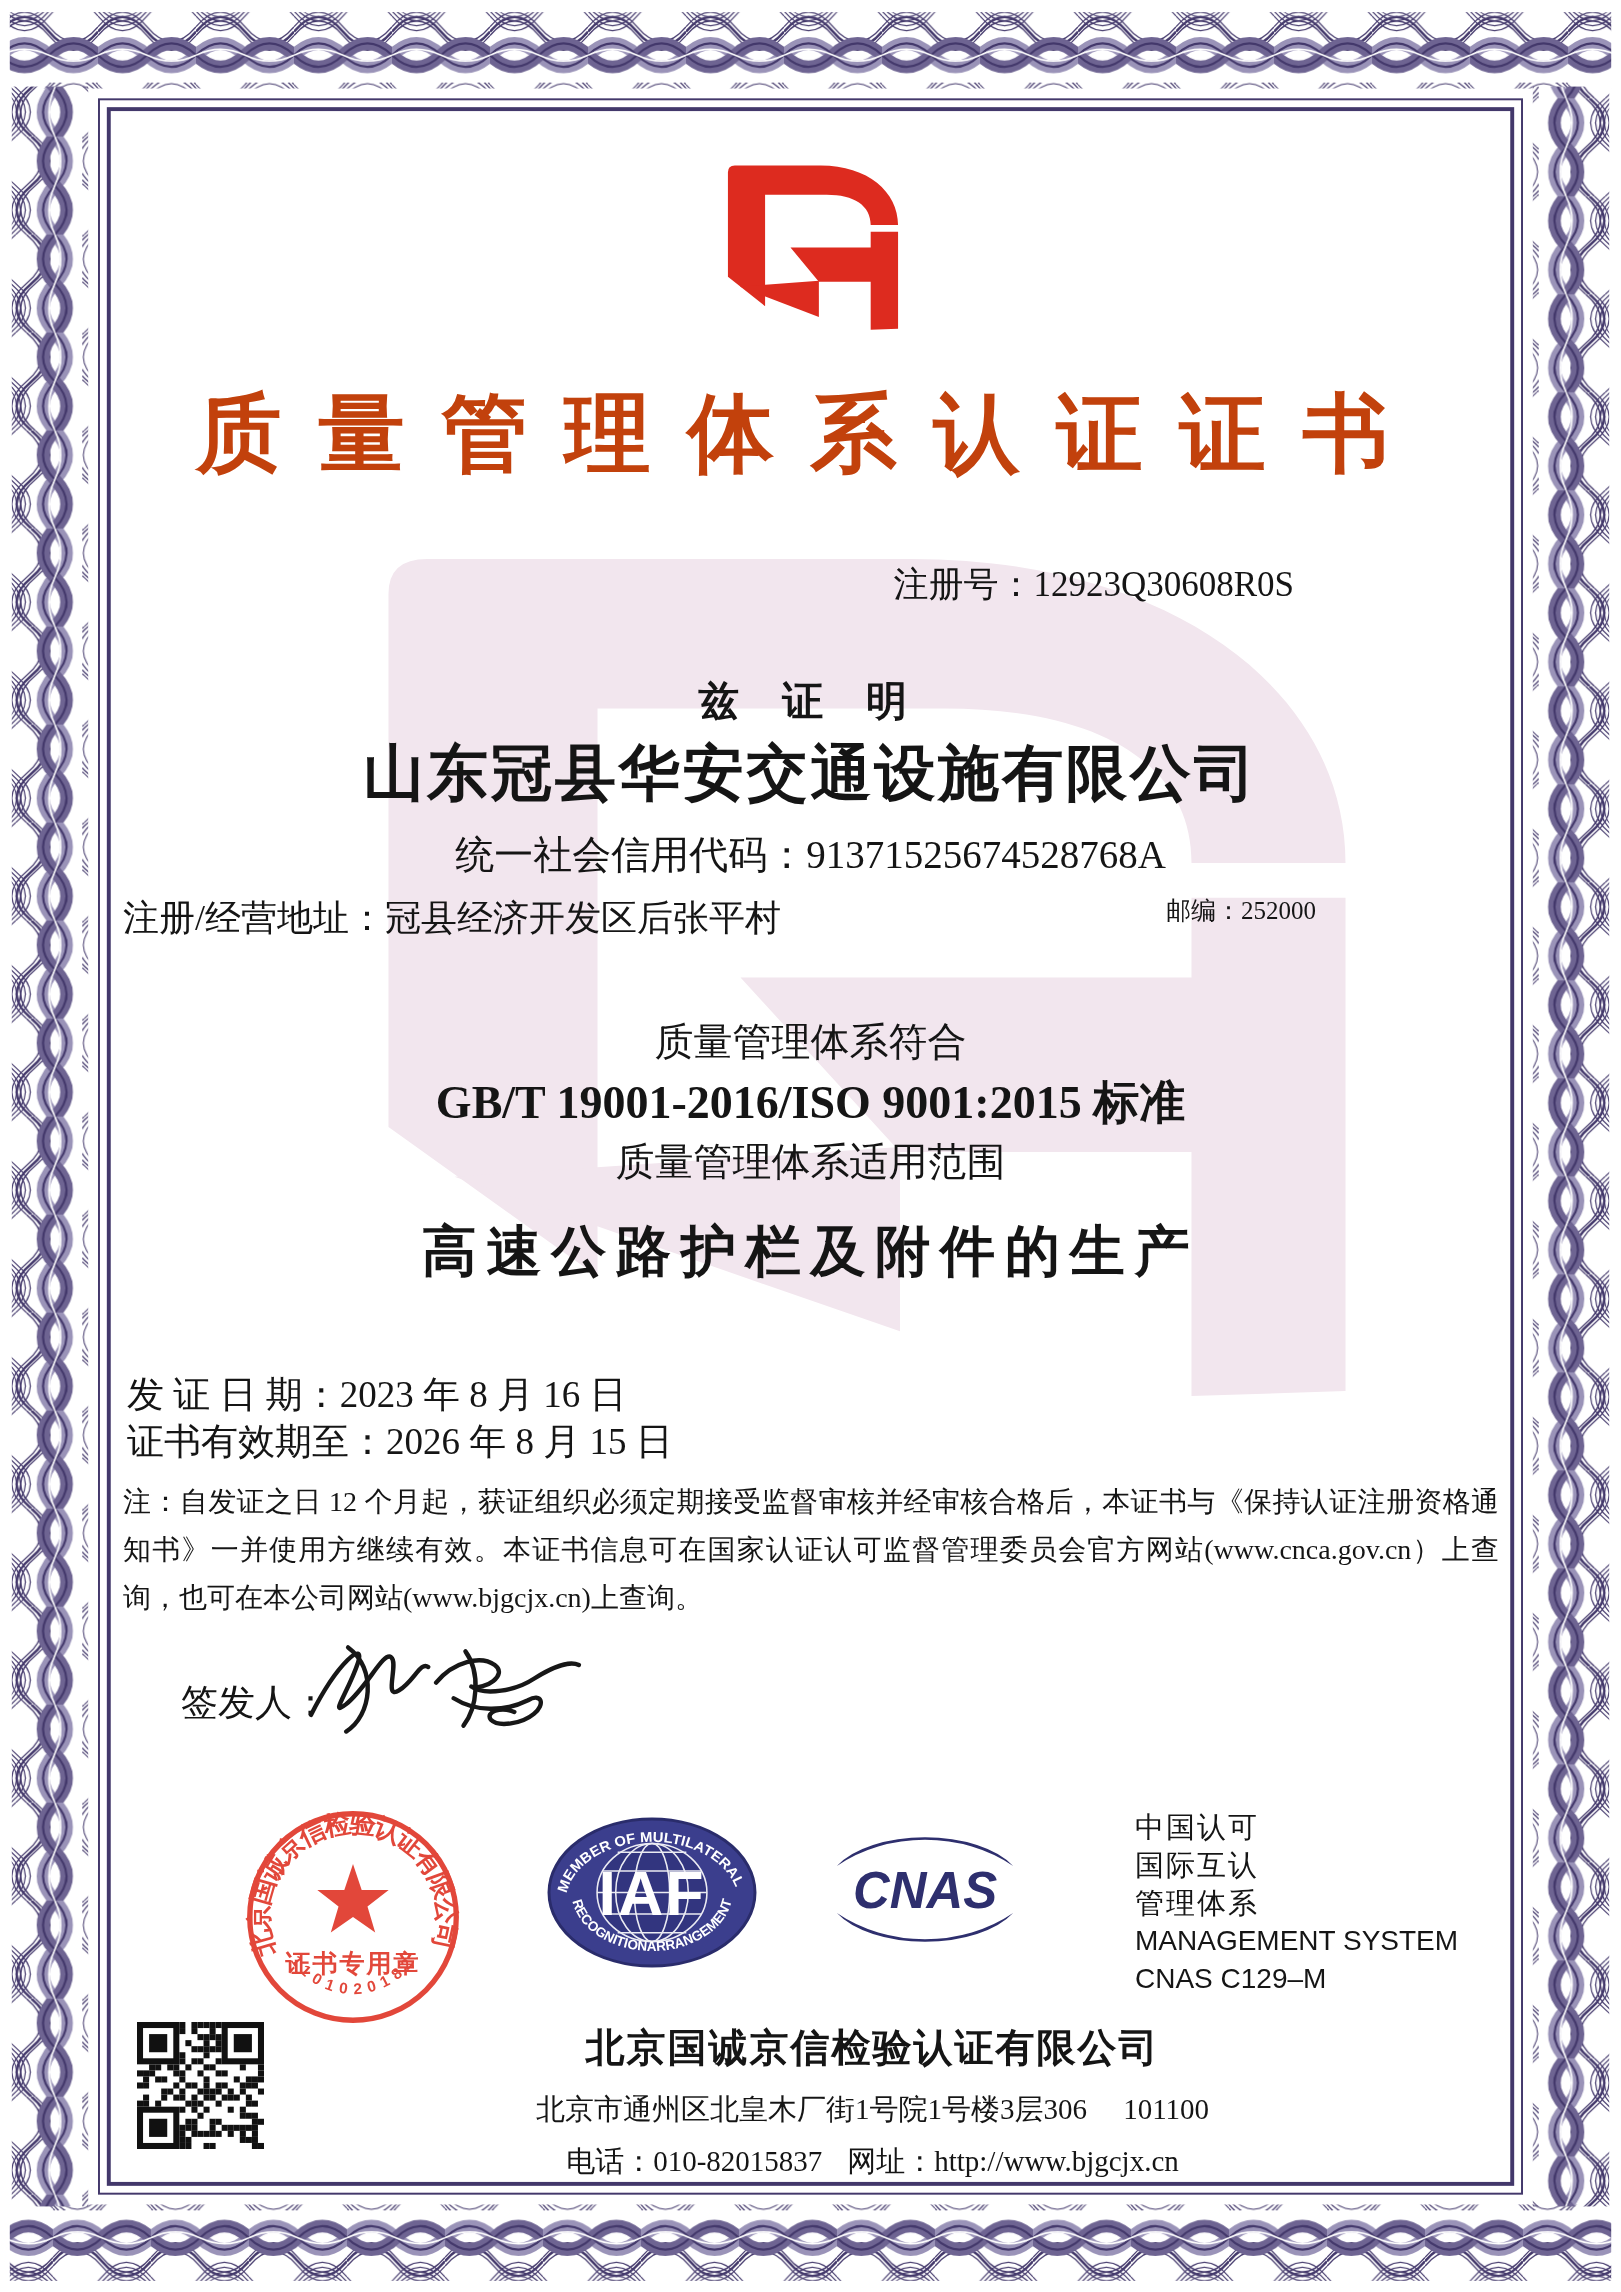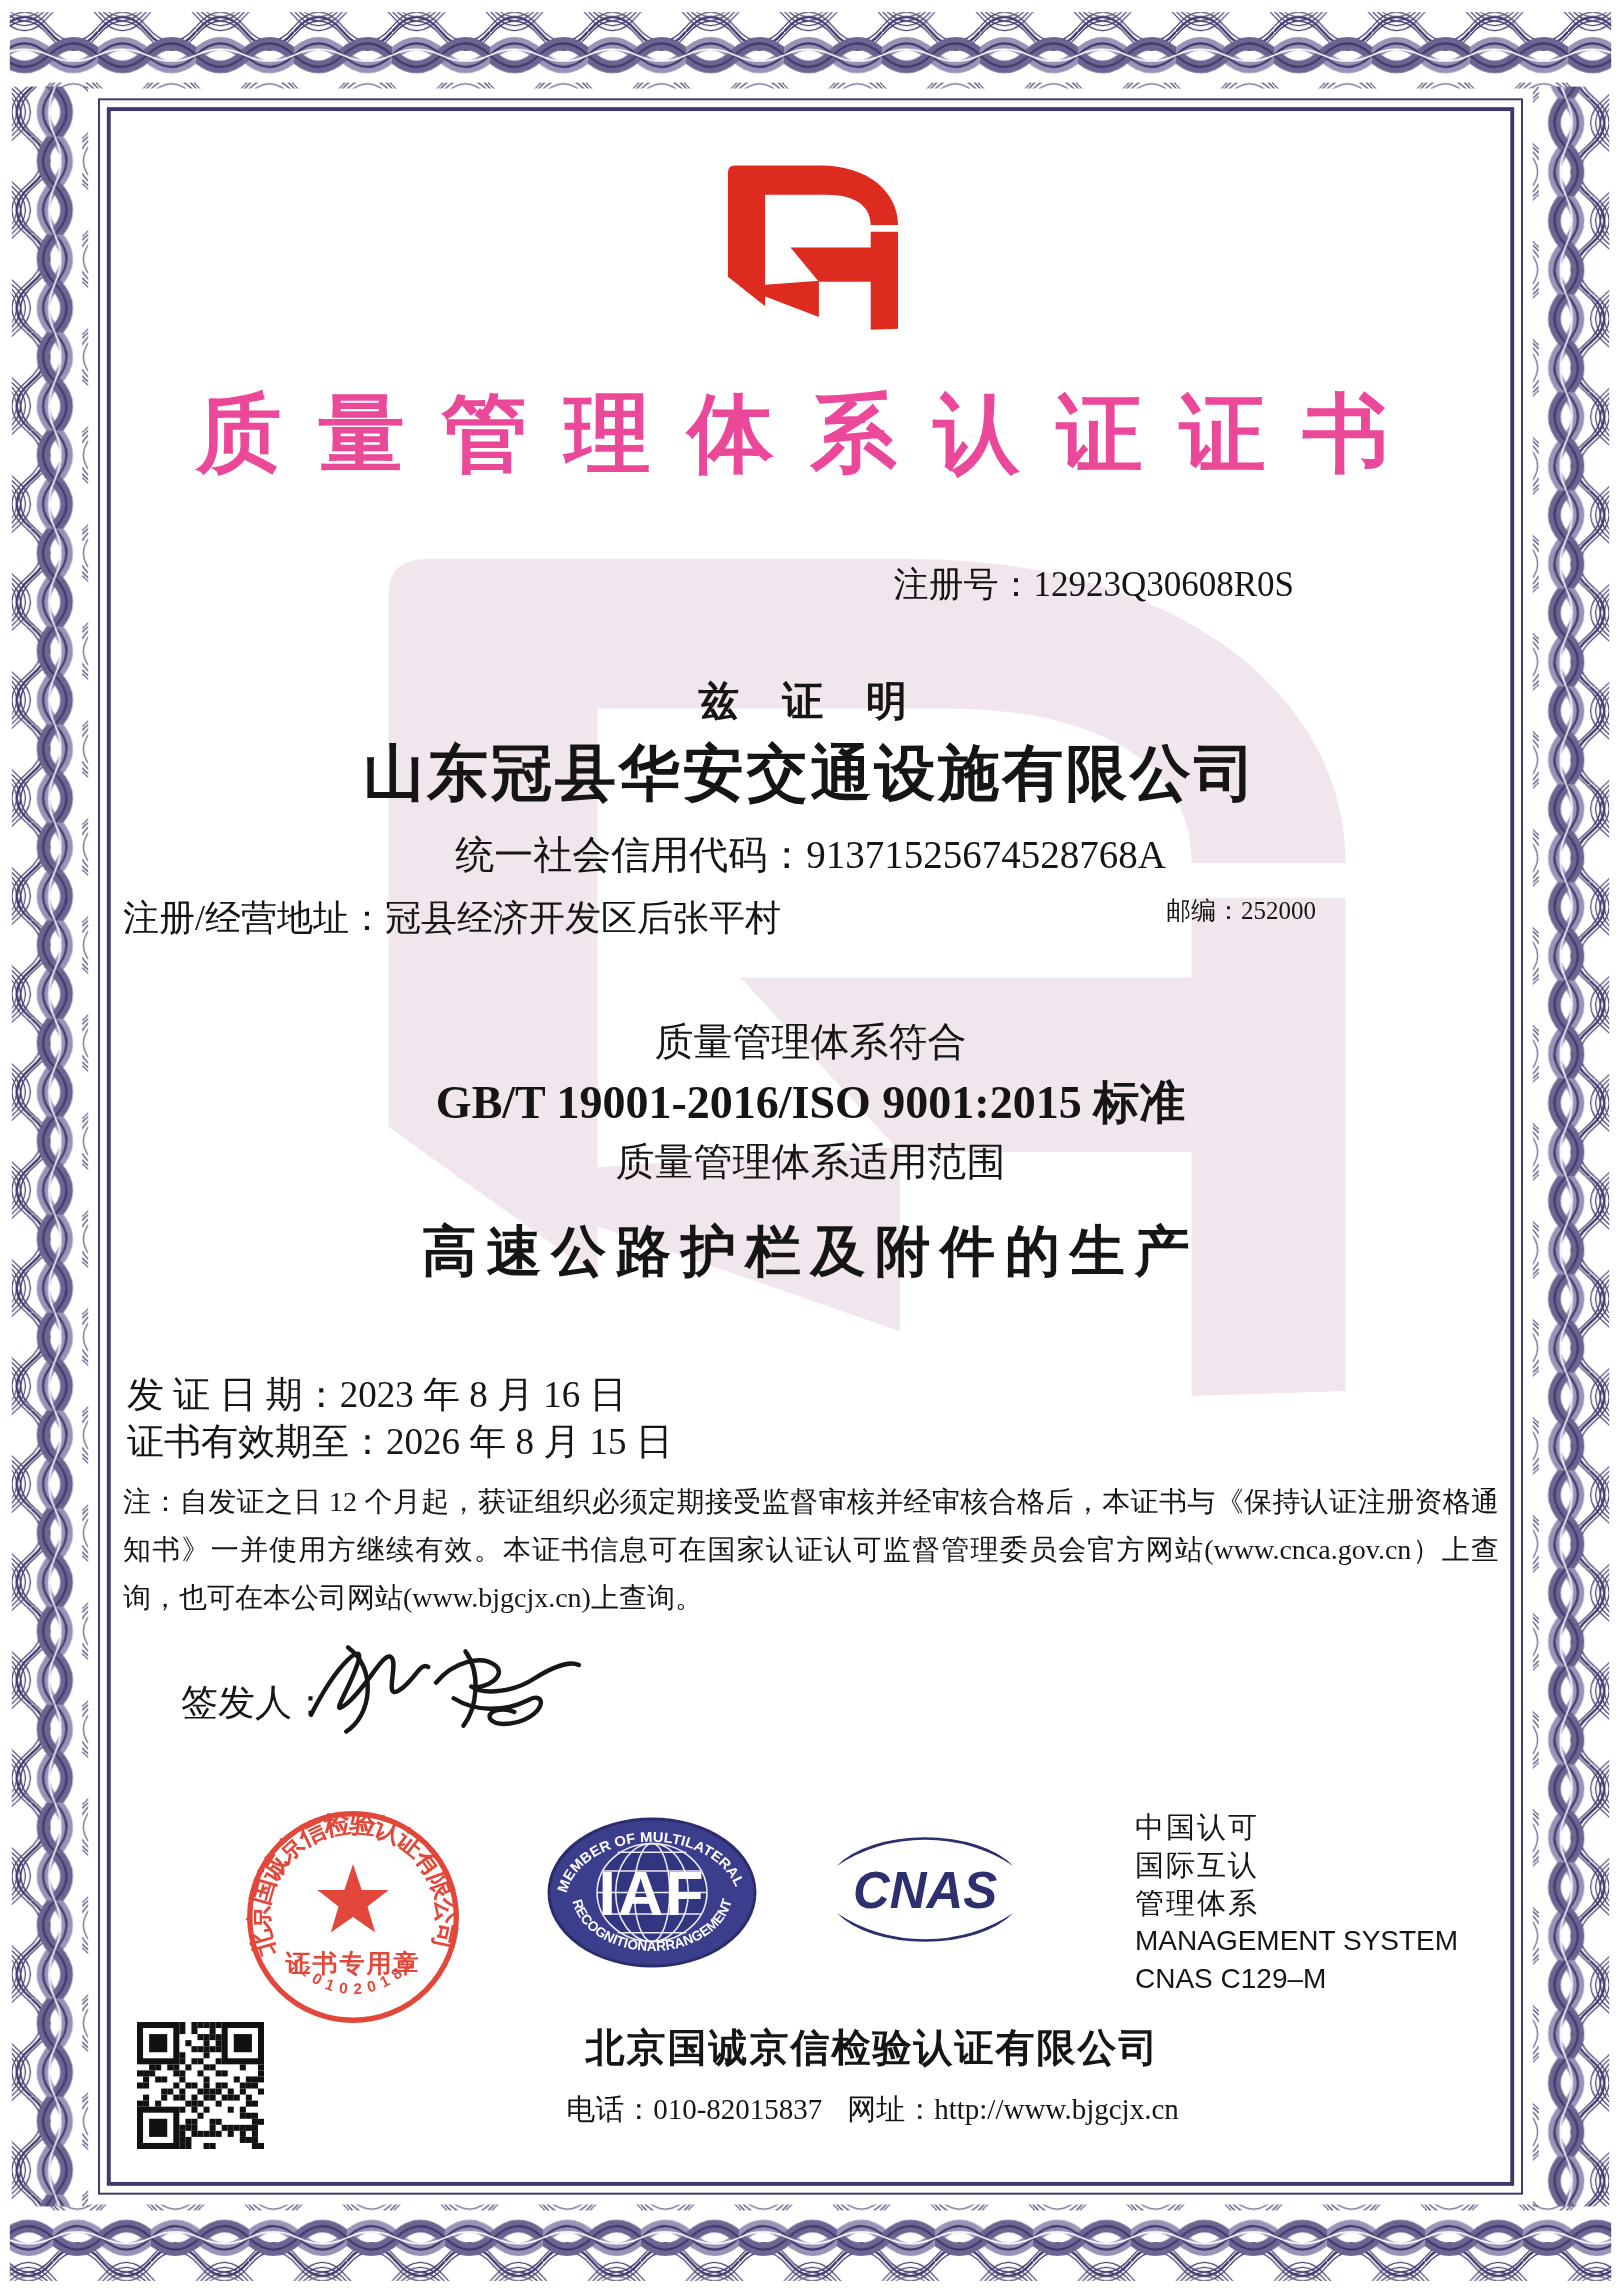--- a/index.html
+++ b/index.html
@@ -2,21 +2,21 @@
 <html><head>
 <meta charset="utf-8">
 <style>
   html,body{margin:0;padding:0;background:#ffffff;}
   .page{position:relative;width:1621px;height:2293px;background:#ffffff;overflow:hidden;
         font-family:"Liberation Serif","DejaVu Serif",serif;color:#151515;}
   .abs{position:absolute;}
   .center{left:0;width:1621px;text-align:center;}
   .sans{font-family:"Liberation Sans","DejaVu Sans",sans-serif;}
 
-  .title{top:376px;font-size:86px;font-weight:bold;letter-spacing:37px;color:#ec4899;}
+  .title{top:376px;font-size:86px;font-weight:bold;letter-spacing:37px;color:#c2410c;}
   .regline{top:561px;right:327px;font-size:35px;}
   .attest{top:674px;font-size:41px;font-weight:bold;letter-spacing:15.7px;}
   .company{top:733px;font-size:61px;font-weight:bold;letter-spacing:2.9px;}
   .credit{top:828px;font-size:39px;}
   .addr-left{top:894px;left:123px;font-size:36px;}
   .addr-right{top:894px;left:1166px;font-size:25px;}
   .sysline{top:1015px;font-size:39px;}
   .standard{top:1072px;font-size:46px;font-weight:bold;}
   .scopehead{top:1135px;font-size:39px;}
   .scope{top:1215px;font-size:55px;font-weight:bold;letter-spacing:9.8px;}
@@ -346,20 +346,21 @@
         <rect x="48" y="120" width="6" height="6"></rect>
         <rect x="66" y="120" width="6" height="6"></rect>
         <rect x="72" y="120" width="6" height="6"></rect>
         <rect x="114" y="120" width="6" height="6"></rect>
         <rect x="120" y="120" width="6" height="6"></rect>
       </g>
   </svg>
 
   <div class="abs footer">
     <div class="co">北京国诚京信检验认证有限公司</div>
+    <div class="ad">北京市通州区北皇木厂街1号院1号楼3层306　 101100</div>
     <div class="ph">
       <span>电话：</span><span>010-82015837</span>
       <span style="margin-left:17.6px;">网址：</span><span>http://www.bjgcjx.cn</span>
     </div>
   </div>
 
 </div>
 
 
 </body></html>

